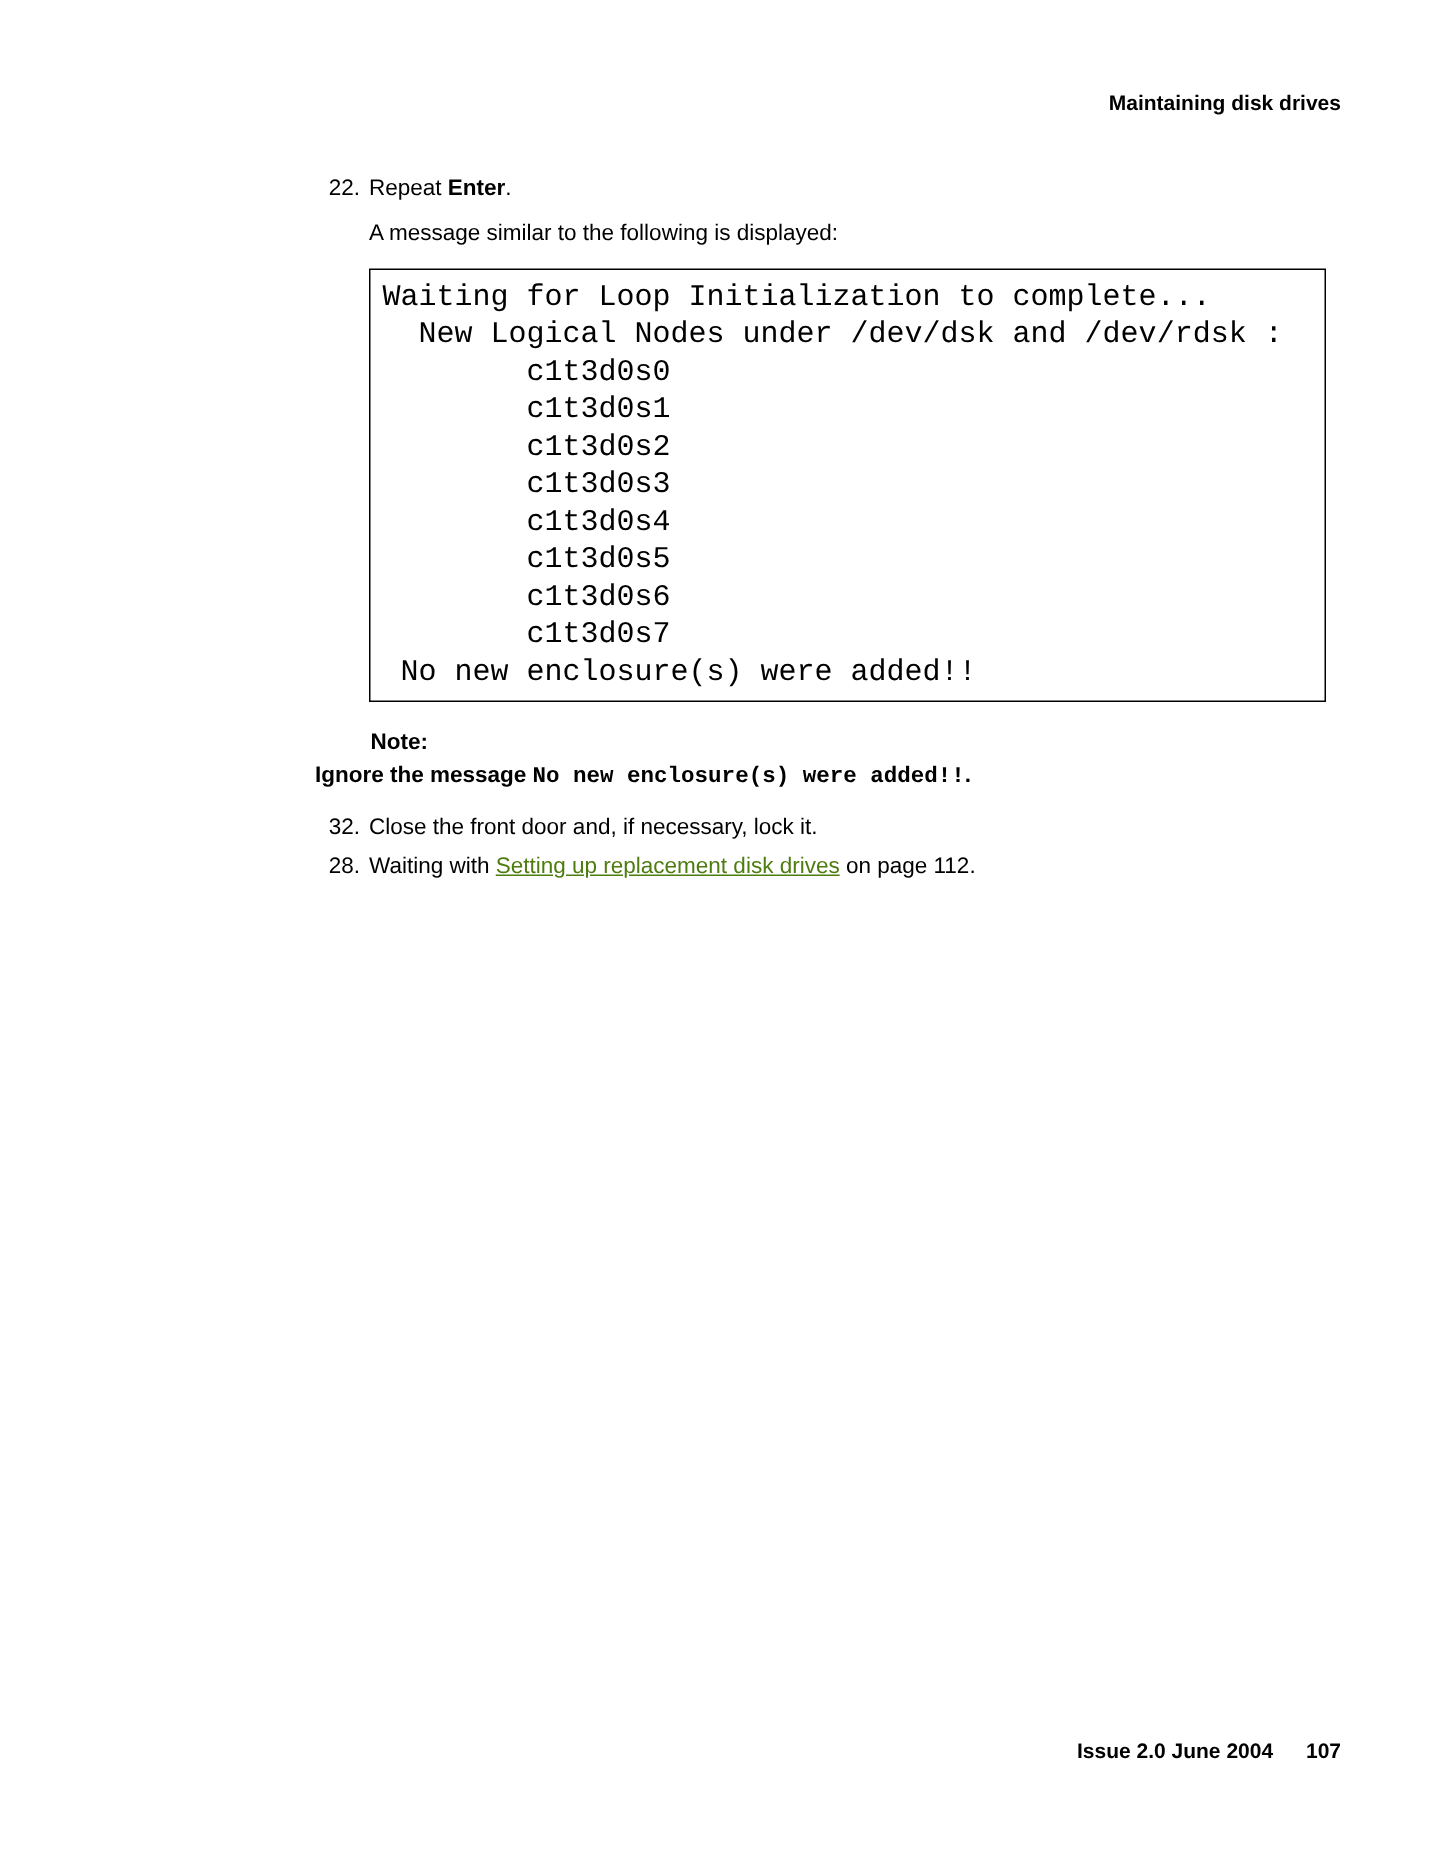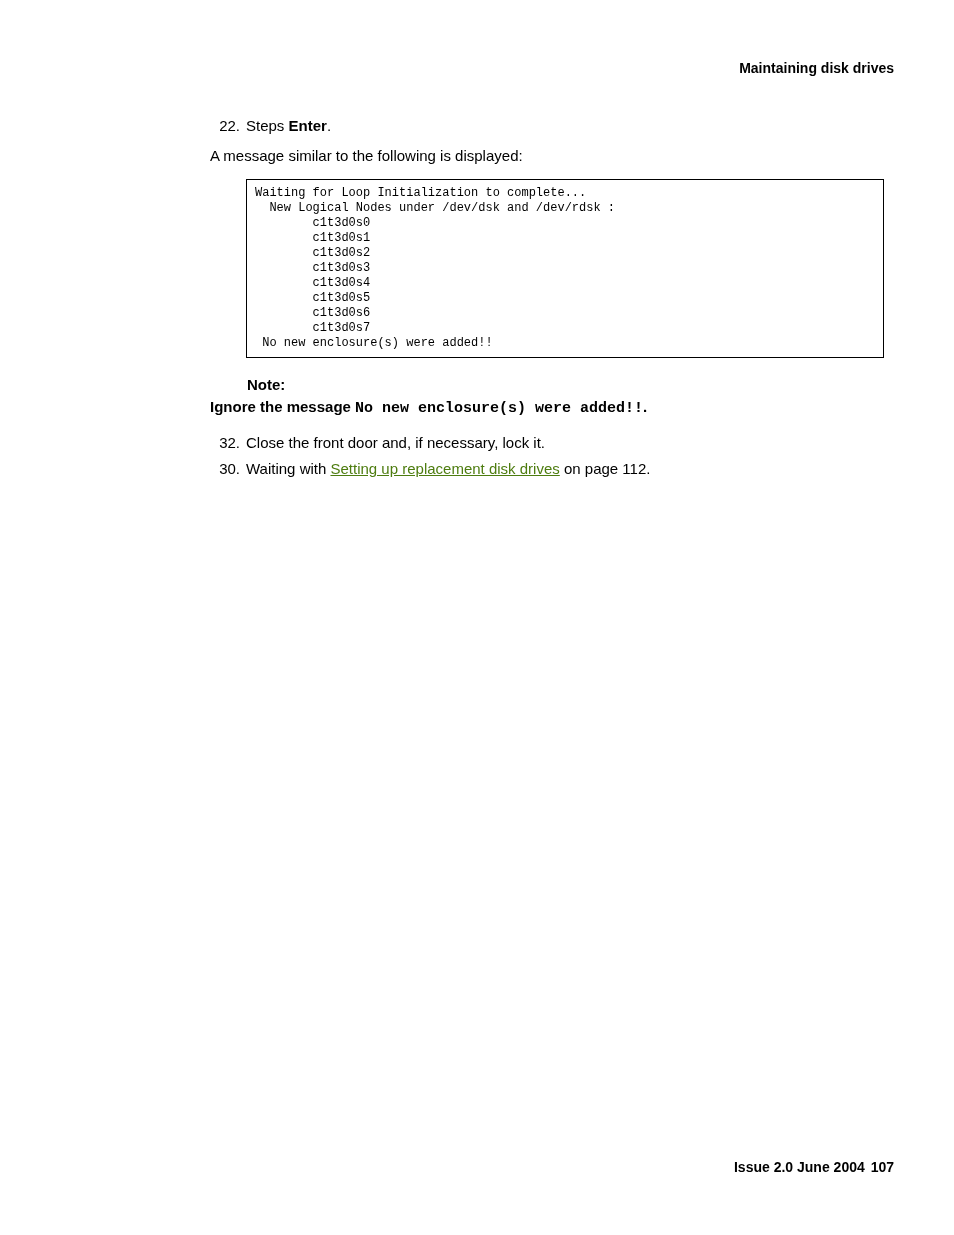--- a/index.html
+++ b/index.html
@@ -37,29 +37,30 @@
     flex-shrink: 0;
     text-align: right;
     padding-right: 6px;
   }
   .step-body {
     flex: 1;
   }
   .sub {
     margin-top: 10px;
     margin-bottom: 12px;
+    margin-left: 36px;
     line-height: 1.35;
   }
   .codebox {
     border: 1px solid #000;
     margin-left: 36px;
     margin-right: 0;
     padding: 6px 8px;
     font-family: "Courier New", monospace;
-    font-size: 12px;
+    font-size: 20px;
     white-space: pre;
     line-height: 1.25;
     margin-bottom: 18px;
   }
   .note-label {
     font-weight: bold;
     margin-left: 37px;
     margin-bottom: 4px;
   }
   .note-body {
@@ -75,41 +76,41 @@
     text-decoration: underline;
   }
   .footer {
     position: absolute;
     bottom: 60px;
     right: 60px;
     font-size: 14px;
   }
   .footer .issue {
     font-weight: bold;
-    margin-right: 2px;
+    margin-right: 18px;
   }
   .footer .pagenum {
     font-weight: bold;
   }
 </style>
 </head>
 <body>
 
 <div class="page">
 
   <div class="header">
     <span>Maintaining disk drives</span>
   </div>
 
   <div class="content">
 
     <div class="step">
       <div class="step-num">22.</div>
       <div class="step-body">
-        <span>Steps </span><b>Enter</b><span>.</span>
+        <span>Repeat </span><b>Enter</b><span>.</span>
       </div>
     </div>
 
     <div class="sub">A message similar to the following is displayed:</div>
 
     <div class="codebox">Waiting for Loop Initialization to complete...
   New Logical Nodes under /dev/dsk and /dev/rdsk :
         c1t3d0s0
         c1t3d0s1
         c1t3d0s2
@@ -125,21 +126,21 @@
       <span>Ignore the message </span><span class="mono">No new enclosure(s) were added!!</span><span>.</span>
     </div>
 
 
     <div class="step">
       <div class="step-num">32.</div>
       <div class="step-body">Close the front door and, if necessary, lock it.</div>
     </div>
 
     <div class="step">
-      <div class="step-num">30.</div>
+      <div class="step-num">28.</div>
       <div class="step-body">
         <span>Waiting with </span><span class="link">Setting up replacement disk drives</span><span> on page 112.</span>
       </div>
     </div>
 
   </div>
 
   <div class="footer">
     <span class="issue">Issue 2.0   June 2004</span>
     <span class="pagenum">107</span>

